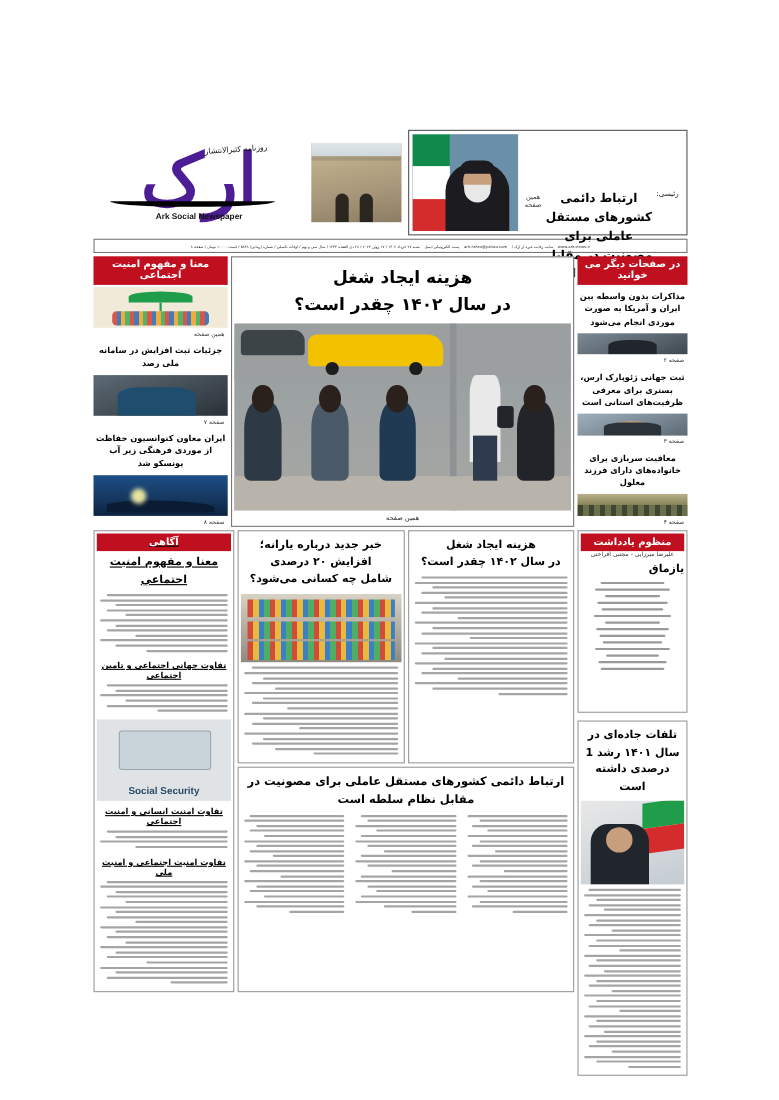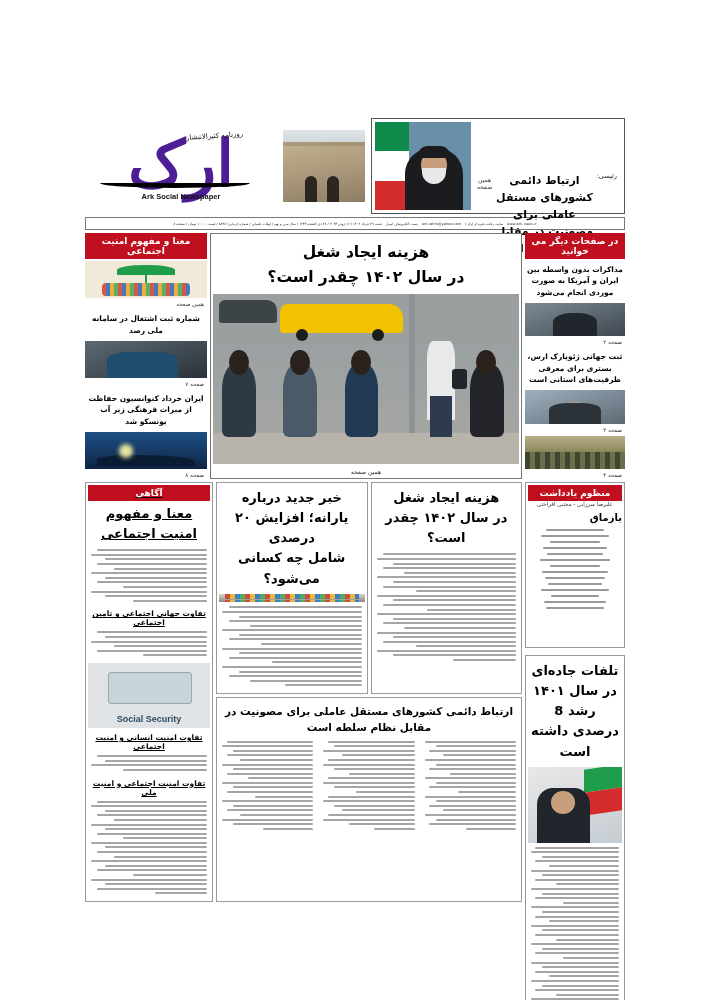--- a/index.html
+++ b/index.html
@@ -201,21 +201,21 @@
   .lower{
     display:flex;flex-direction:row-reverse;
     margin-top:3px;gap:3px;height:420px;
   }
   .low-right{width:122px;border:1px solid #999;padding:2px;display:flex;flex-direction:column;text-decoration:underline;}
   .low-center{flex:1;display:flex;flex-direction:column;gap:3px;}
   .low-left{width:100px;display:flex;flex-direction:column;gap:7px;}
 
   .box{border:1px solid #999;padding:2px;background:#fff;}
   .art-title{
-    font-size:13px;font-weight:700;text-align:center;line-height:1.55;
+    font-size:10px;font-weight:700;text-align:center;line-height:1.55;
     padding:3px 2px;color:#000;
   }
   .art-title.big{font-size:10.5px;}
   .byline{font-size:5.5px;text-align:center;color:#333;padding-bottom:2px;}
   .poem-title{font-size:10px;font-weight:700;padding:3px 0;}
 
   
   .lines{padding:2px 3px;}
   .ln{height:2px;background:#6d6d6d;margin-bottom:2.6px;opacity:.62;border-radius:1px;}
   .ln.w95{width:95%}.ln.w88{width:88%}.ln.w80{width:80%}.ln.w72{width:72%}
@@ -296,25 +296,25 @@
     <div class="col-right">
       <div class="redbar">معنا و مفهوم امنیت اجتماعی</div>
 
       <div class="side-img img-umbrella">
         <div class="umb"></div>
         <div class="stick"></div>
         <div class="crowd"></div>
       </div>
       <div class="side-page">همین صفحه</div>
 
-      <div class="side-head">شماره ثبت اشتغال در سامانه ملی رصد</div>
+      <div class="side-head">جزئیات ثبت افزایش در سامانه ملی رصد</div>
       <div class="side-img img-worker"></div>
       <div class="side-page">صفحه ۷</div>
 
-      <div class="side-head">ایران خرداد کنوانسیون حفاظت از میراث فرهنگی زیر آب یونسکو شد</div>
+      <div class="side-head">ایران معاون کنوانسیون حفاظت از موردی فرهنگی زیر آب یونسکو شد</div>
       <div class="side-img img-underwater"></div>
       <div class="side-page">صفحه ۸</div>
     </div>
 
     <div class="col-center">
       <div class="hero">
         <div class="hero-head">
           <div>هزینه ایجاد شغل</div>
           <div>در سال ۱۴۰۲ چقدر است؟</div>
         </div>
@@ -346,20 +346,21 @@
       <div class="redbar">در صفحات دیگر می خوانید</div>
 
       <div class="side-head">مذاکرات بدون واسطه بین ایران و آمریکا به صورت موردی انجام می‌شود</div>
       <div class="side-img img-negotiator"></div>
       <div class="side-page">صفحه ۲</div>
 
       <div class="side-head">ثبت جهانی ژئوپارک ارس، بستری برای معرفی ظرفیت‌های استانی است</div>
       <div class="side-img img-official"></div>
       <div class="side-page">صفحه ۳</div>
 
+      <div class="side-head">معافیت سربازی برای خانواده‌های دارای فرزند معلول</div>
       <div class="side-img img-soldiers"></div>
       <div class="side-page">صفحه ۴</div>
     </div>
   </div>
 
   <div class="lower">
 
     <div class="low-right">
       <div class="redbar">آگاهی</div>
       <div class="art-title">معنا و مفهوم امنیت اجتماعی</div>
@@ -583,21 +584,21 @@
           <div class="pl" style="width:72%"></div>
             <div class="pl" style="width:66%"></div>
           <div class="pl" style="width:84%"></div>
             <div class="pl" style="width:58%"></div>
           <div class="pl" style="width:76%"></div>
             <div class="pl" style="width:70%"></div>
         </div>
       </div>
 
       <div class="box" style="flex:1;">
-        <div class="art-title">تلفات جاده‌ای در سال ۱۴۰۱ رشد 8 درصدی داشته است</div>
+        <div class="art-title">تلفات جاده‌ای در سال ۱۴۰۱ رشد 1 درصدی داشته است</div>
         <div class="thumb thumb-flag">
           <div class="fg"></div>
           <div class="fr"></div>
           <div class="pp"></div>
           <div class="fc"></div>
         </div>
         <div class="lines">
           <div class="ln w95"></div>
             <div class="ln w100"></div>
             <div class="ln w88"></div>

